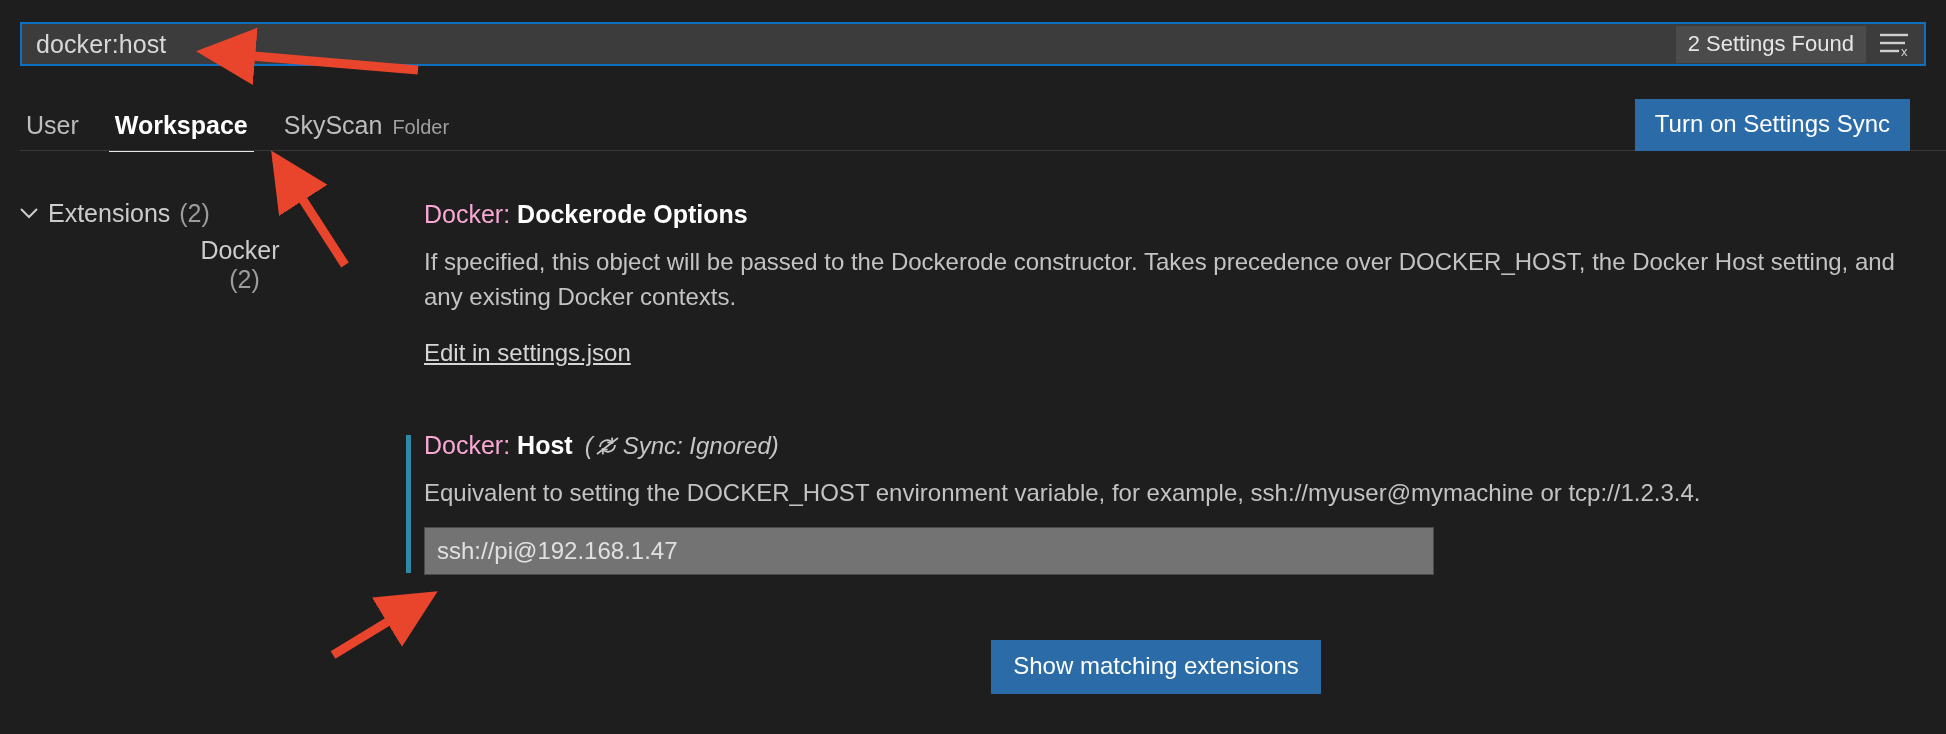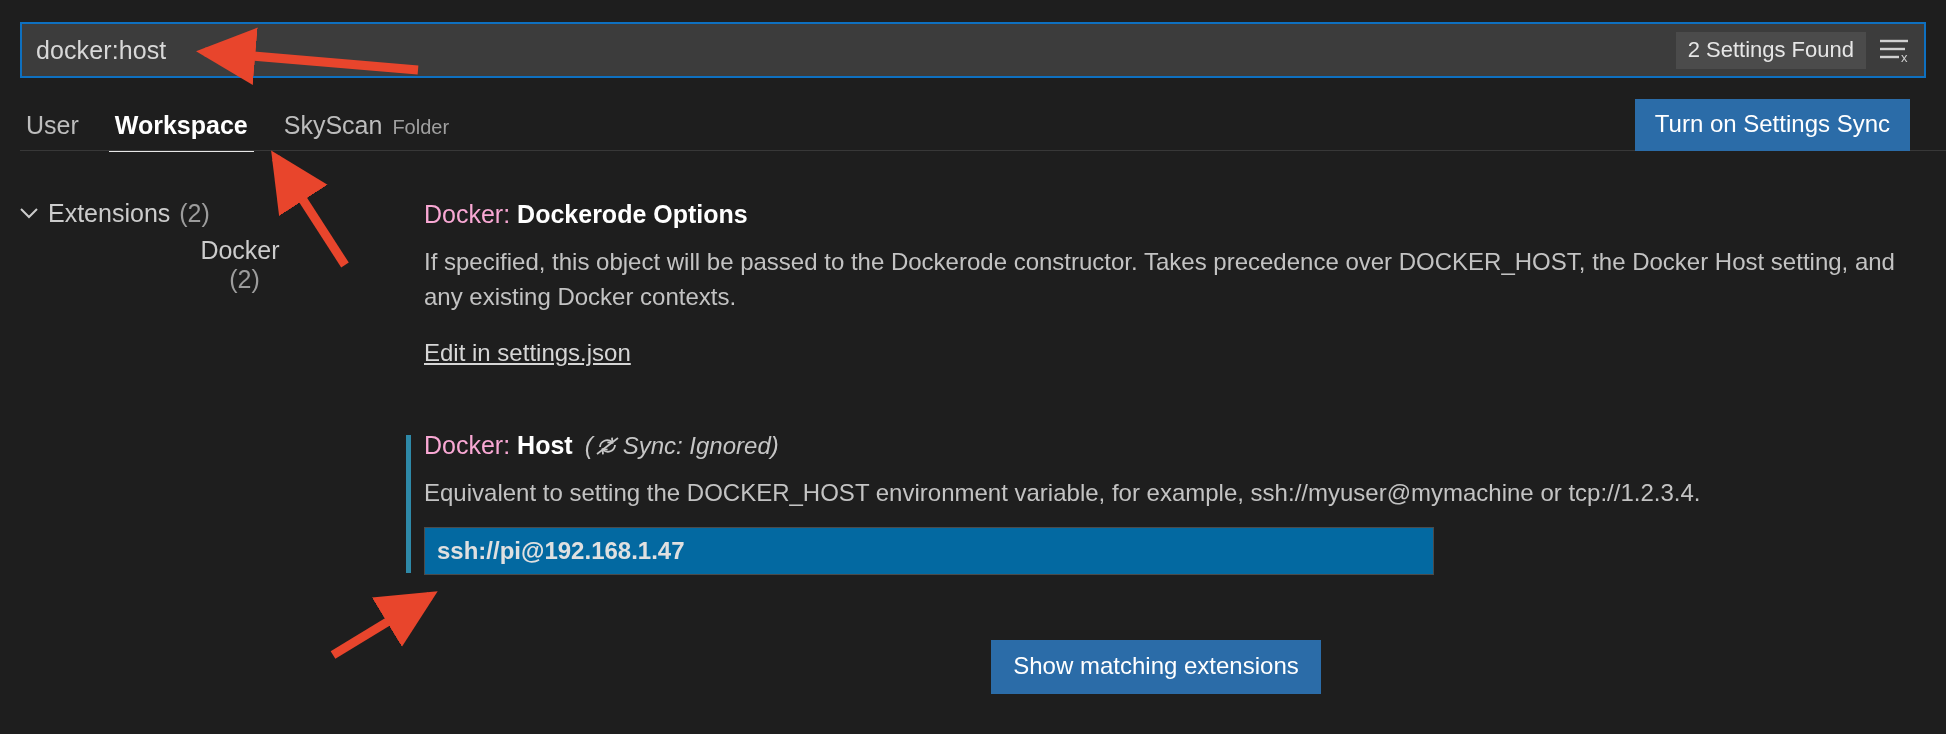--- a/index.html
+++ b/index.html
@@ -6,21 +6,21 @@
   html, body {
     width: 1946px; height: 734px;
     background: #1e1e1e;
     font-family: "Liberation Sans", sans-serif;
     overflow: hidden;
   }
   #root { position: relative; width: 1946px; height: 734px; background: #1e1e1e; }
 
   
   .search-wrap {
-    position: absolute; left: 20px; top: 22px; width: 1906px; height: 56px;
+    position: absolute; left: 20px; top: 22px; width: 1906px; height: 44px;
     background: #3c3c3c; border: 2px solid #0e70c0; display: flex; align-items: center;
   }
   .search-input-text {
     flex: 1; color: #d8d8d8; font-size: 25px; padding-left: 14px; letter-spacing: .1px;
     white-space: nowrap; overflow: hidden;
   }
   .settings-found {
     background: #4b4b4b; color: #e6e6e6; font-size: 22px;
     padding: 5px 12px 6px 12px; margin-right: 10px; white-space: nowrap;
   }
@@ -73,23 +73,23 @@
   .setting-title .sync-note {
     color: #c6c6c6; font-style: italic; font-size: 24px; margin-left: 12px;
   }
   .sync-ignored-icon { display: inline-block; width: 26px; height: 22px; vertical-align: -3px; margin: 0 2px; }
   .setting-desc { font-size: 24px; color: #c3c3c3; line-height: 1.45; max-width: 1480px; }
   .settings-json-link {
     display: inline-block; margin-top: 24px; font-size: 24px; color: #d6d6d6;
     text-decoration: underline; cursor: pointer;
   }
   .value-input {
-    margin-top: 17px; width: 1010px; height: 48px; background: #0369a1;
+    margin-top: 17px; width: 1010px; height: 48px; background: #737373;
     border: 1px solid #4b4b4b; color: #e0e0e0; font-size: 24px;
-    padding: 0 12px; font-family: "Liberation Sans", sans-serif; font-weight: bold;
+    padding: 0 12px; font-family: "Liberation Sans", sans-serif;
   }
   .match-ext-wrap { position: absolute; left: 406px; top: 640px; width: 1500px; text-align: center; }
   .match-ext-button {
     background: #2b6ca8; color: #ffffff; font-size: 24px; border: none;
     padding: 12px 22px 14px 22px; cursor: pointer; font-family: "Liberation Sans", sans-serif;
   }
 
   
   .annot { position: absolute; left: 0; top: 0; width: 1946px; height: 734px; pointer-events: none; }
 </style>

